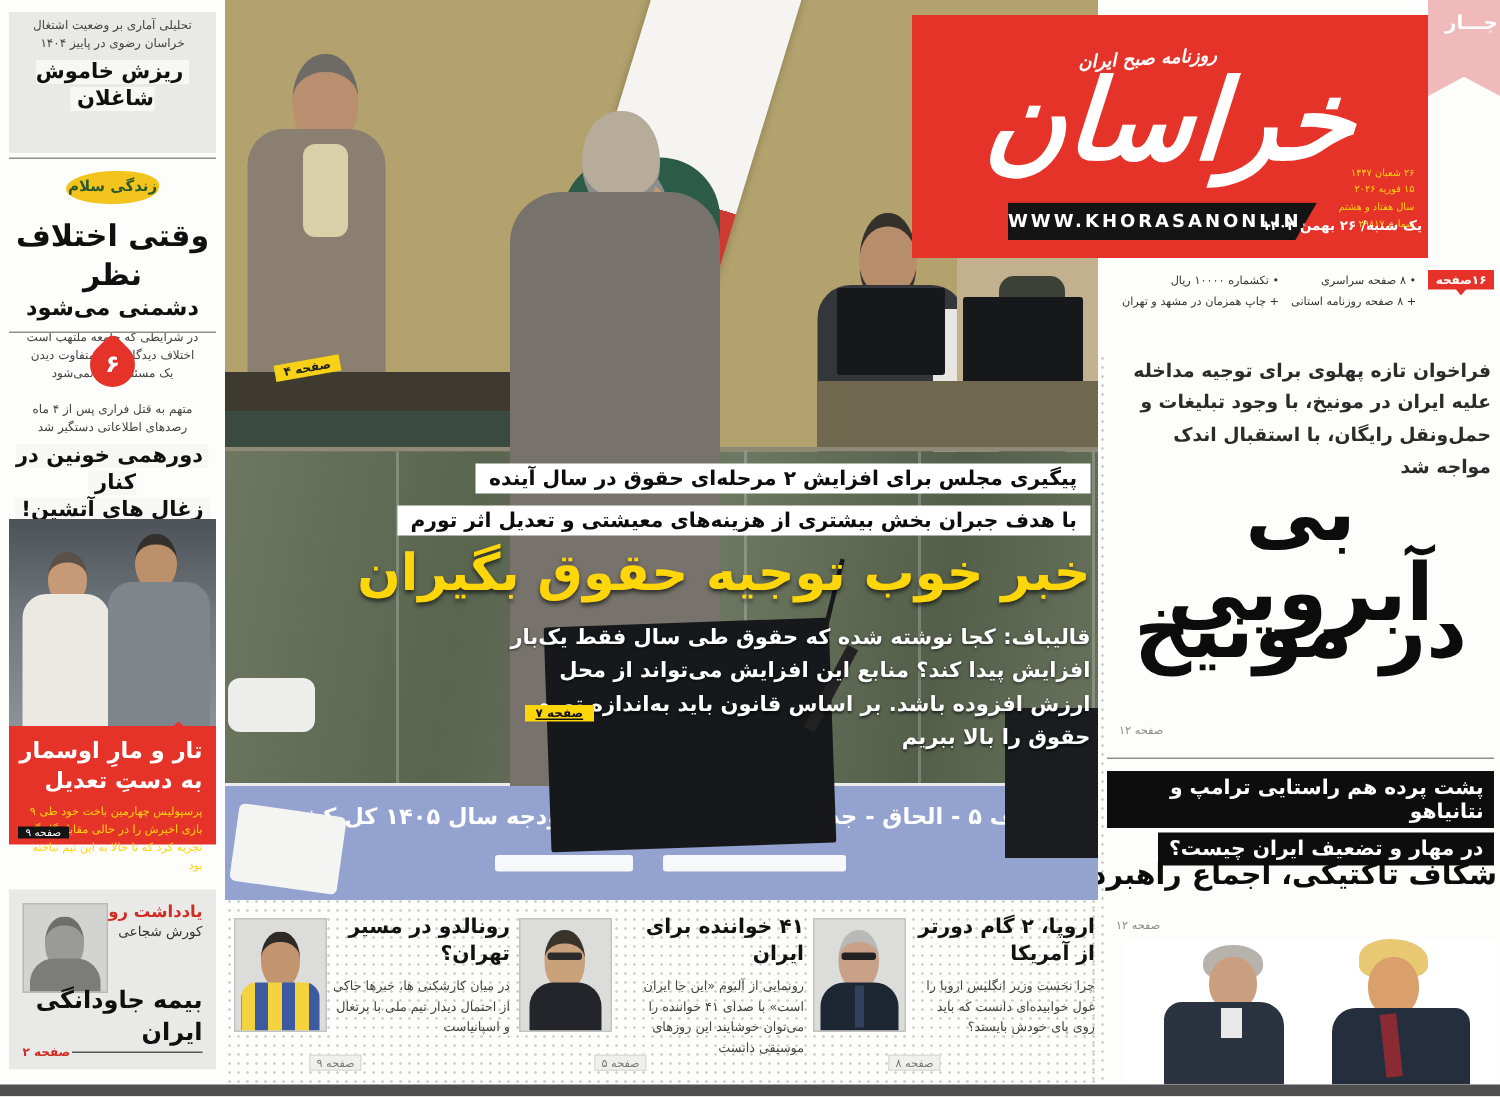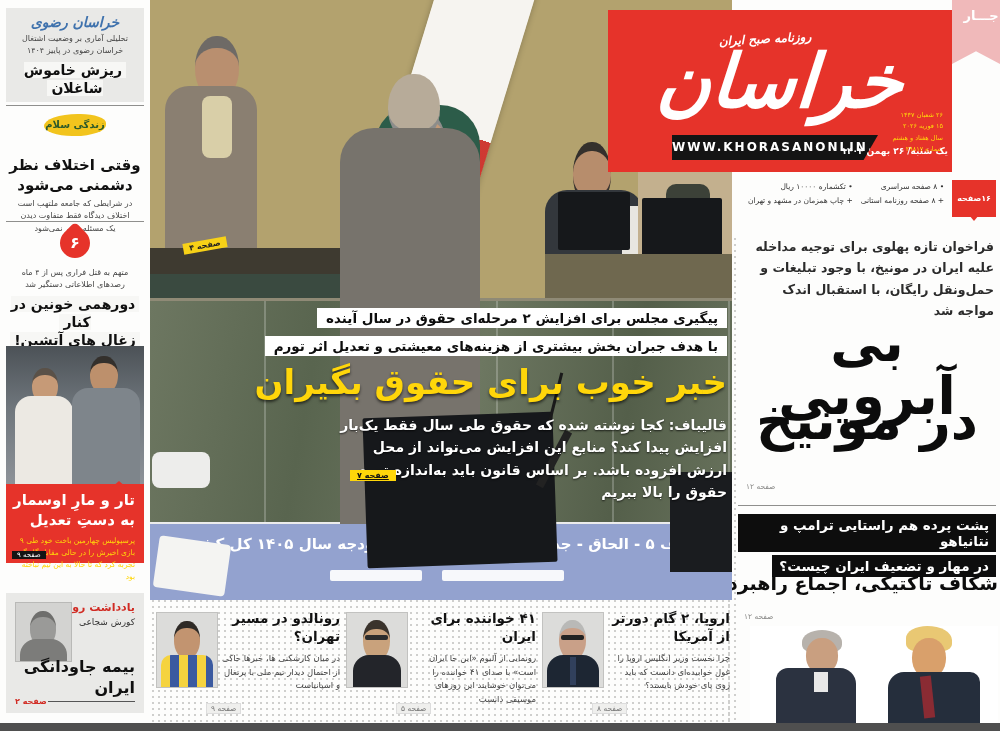--- a/index.html
+++ b/index.html
@@ -71,50 +71,49 @@
   .m-tagline{position:absolute;top:22px;left:0;right:30px;text-align:center;color:#fff;font-size:12px;font-weight:bold;font-style:italic;transform:rotate(-3deg);}
   .m-logo{position:absolute;top:34px;left:0;right:0;text-align:center;color:#fff;font-size:74px;font-weight:bold;font-style:italic;line-height:1;transform:skewX(-4deg);}
   .m-meta{position:absolute;right:9px;top:100px;text-align:right;direction:rtl;color:#ffd60a;font-size:6.5px;line-height:1.75;}
   .m-urlbar{position:absolute;left:64px;bottom:12px;width:206px;height:25px;background:#141414;
             clip-path:polygon(0 0,100% 0,93% 100%,0 100%);color:#fff;font-weight:bold;font-size:12px;
             letter-spacing:2px;line-height:25px;text-align:center;}
   .m-date{position:absolute;right:4px;bottom:16px;color:#fff;font-weight:bold;font-size:9px;direction:rtl;white-space:nowrap;}
   #promo{left:952px;top:0;width:48px;height:64px;background:#f0b9ba;z-index:4;color:#fff;font-weight:bold;font-size:13px;
          text-align:center;padding-top:8px;box-sizing:border-box;clip-path:polygon(0 0,100% 0,100% 100%,50% 80%,0 100%);padding-left:10px;}
   #print-info{left:736px;top:180px;width:260px;direction:rtl;text-align:right;font-size:7.5px;color:#333;display:flex;gap:8px;align-items:flex-start;}
-  .pi-badge{background:#e6332a;color:#fff;font-weight:bold;font-size:8px;padding:14px 5px;position:relative;}
+  .pi-badge{background:#e6332a;color:#fff;font-weight:bold;font-size:8px;padding:2px 5px;position:relative;}
   .pi-badge:after{content:"";position:absolute;left:50%;bottom:-9px;margin-left:-5px;border:5px solid transparent;border-top:6px solid #e6332a;}
   .pi-col div{line-height:1.8;}
   #lead-intro{left:742px;top:236px;width:252px;direction:rtl;text-align:right;font-weight:bold;font-size:12.5px;color:#2b2b2b;line-height:1.7;}
   .lead-h{left:738px;width:258px;text-align:center;direction:rtl;font-weight:bold;color:#0c0c0c;font-size:53px;letter-spacing:-1px;line-height:1;}
   .small-ref{font-size:7.5px;color:#8a8a88;}
   #kickers{left:738px;top:514px;width:258px;direction:rtl;text-align:right;}
   #kickers span{display:inline-block;background:#0d0d0d;color:#fff;font-weight:bold;font-size:13.5px;padding:3px 7px;margin-bottom:3px;}
   #s2-head{left:736px;top:572px;width:262px;text-align:center;direction:rtl;font-weight:bold;font-size:19px;color:#0c0c0c;white-space:nowrap;}
   #duo{left:750px;top:626px;width:248px;height:97px;background:#fff;overflow:hidden;}
   #bottom-bar{left:0;top:723px;width:1000px;height:8px;background:#4f4f4f;}
 </style>
 </head>
 <body>
 
 <div id="canvas">
 
   <div class="abs dots" style="left:150px;top:598px;width:582px;height:124px;"></div>
   <div class="abs dots" style="left:726px;top:236px;width:12px;height:487px;"></div>
 
   <div class="abs sb-box sb-center" style="left:6px;top:8px;width:138px;height:94px;">
-    <div class="razavi-logo rtl">خراسان رضوی</div>
     <div class="sb-intro rtl">تحلیلی آماری بر وضعیت اشتغال خراسان رضوی در پاییز ۱۴۰۴</div>
     <div class="sb-head rtl" style="margin-top:3px;"><span class="hl">ریزش خاموش شاغلان</span></div>
   </div>
   <div class="abs divider" style="left:6px;top:105px;width:138px;"></div>
 
   <div class="abs sb-center" style="left:6px;top:110px;width:138px;height:104px;">
     <div class="salam-logo rtl">زندگی سلام</div>
-    <div class="sb-head rtl" style="font-size:15px;margin-top:20px;">وقتی اختلاف نظر</div>
+    <div class="sb-head rtl" style="font-size:20px;margin-top:8px;">وقتی اختلاف نظر</div>
     <div class="sb-head rtl" style="font-size:15px;">دشمنی می‌شود</div>
     <div class="sb-intro rtl">در شرایطی که جامعه ملتهب است اختلاف دیدگاه فقط متفاوت دیدن یک مسئله تعبیر نمی‌شود</div>
   </div>
   <div class="abs divider" style="left:6px;top:221px;width:138px;"></div>
 
   <div class="abs sb-center" style="left:6px;top:226px;width:138px;height:112px;">
     <div class="six-badge">
         <span>۶</span>
       </div>
     <div class="sb-intro rtl" style="margin-top:6px;">متهم به قتل فراری پس از ۴ ماه رصدهای اطلاعاتی دستگیر شد</div>
@@ -192,21 +191,21 @@
     <div class="monitor" style="left:215px;top:415px;width:190px;height:150px;transform:rotate(-2deg);z-index:3;"></div>
     <div class="abs" style="left:400px;top:428px;width:8px;height:62px;background:#222;transform:rotate(28deg);z-index:3;"></div>
     <div class="abs" style="left:404px;top:372px;width:3px;height:52px;background:#1a1a1a;transform:rotate(14deg);z-index:3;"></div>
     <div class="abs" style="left:520px;top:472px;width:62px;height:100px;background:#1a1c1f;z-index:3;"></div>
     <div class="abs" style="left:2px;top:452px;width:58px;height:36px;background:#ededeb;border-radius:8px;z-index:3;"></div>
     <div class="abs" style="left:6px;top:540px;width:72px;height:52px;background:#f4f4f2;border-radius:4px;transform:rotate(8deg);z-index:3;"></div>
 
     <div class="ph-tag" style="z-index:4;">صفحه ۴</div>
     <div class="pk rtl" style="top:308px;z-index:4;"><span>پیگیری مجلس برای افزایش ۲ مرحله‌ای حقوق در سال آینده</span></div>
     <div class="pk rtl" style="top:336px;z-index:4;"><span>با هدف جبران بخش بیشتری از هزینه‌های معیشتی و تعدیل اثر تورم</span></div>
-    <div class="ph-head rtl" style="z-index:4;">خبر خوب برای حقوق بگیران</div>
+    <div class="ph-head rtl" style="z-index:4;">خبر خوب توجیه حقوق بگیران</div>
     <div class="ph-quote rtl" style="z-index:4;">قالیباف: کجا نوشته شده که حقوق طی سال فقط یک‌بار افزایش پیدا کند؟ منابع این افزایش می‌تواند از محل ارزش افزوده باشد. بر اساس قانون باید به‌اندازه تورم حقوق را بالا ببریم</div>
     <div class="ph-ref" style="z-index:4;text-decoration:underline;">صفحه ۷</div>
   </div>
 
   <div class="abs brow" style="left:152px;width:190px;">
     <div class="b-photo">
       <div class="fig-head" style="left:17px;top:8px;width:26px;height:31px;background:#c29470;border-top:7px solid #2e2a26;"></div>
       <div class="abs" style="left:4px;top:42px;width:52px;height:32px;background:repeating-linear-gradient(90deg,#f5d33f 0 9px,#3b5aa0 9px 18px);border-radius:10px 10px 0 0;"></div>
     </div>
     <div class="b-text">

